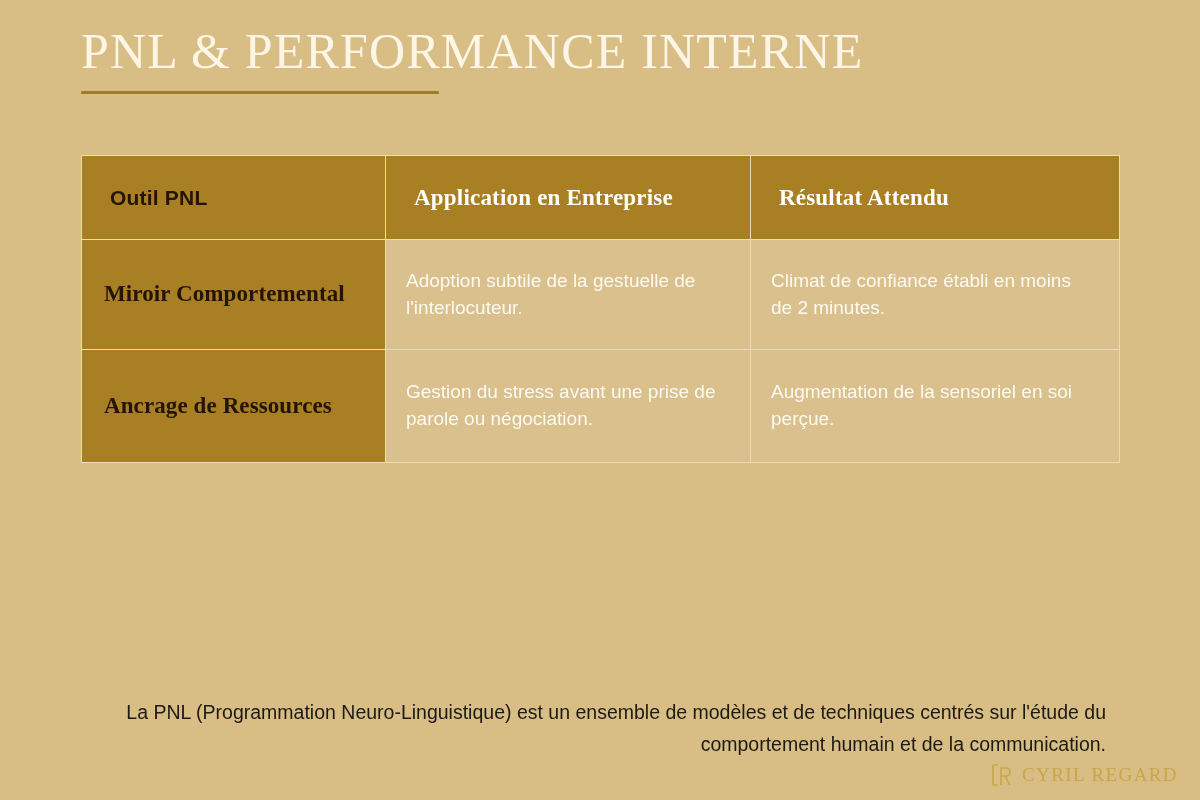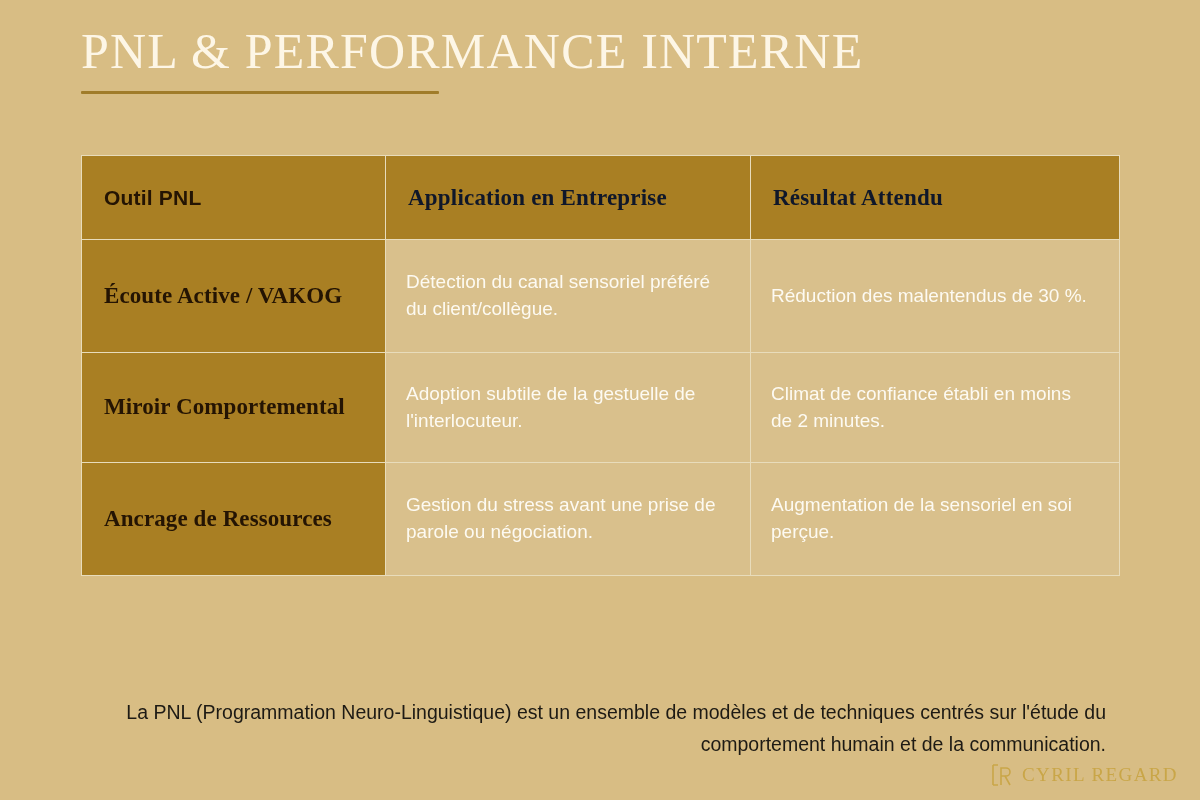--- a/index.html
+++ b/index.html
@@ -66,35 +66,35 @@
   .pnl-table td {
     vertical-align: middle;
     border: 1px solid #e8dcbb;
     padding: 0;
   }
 
   
   .pnl-table thead th {
     background: #a97f23;
     height: 83px;
-    padding: 0 22px;
+    padding: 0 28px;
     text-align: left;
   }
   .th-tool {
     font-family: "Liberation Sans", sans-serif;
     font-weight: bold;
     font-size: 21px;
     color: #241403;
     letter-spacing: 0.2px;
   }
   .th-serif {
     font-family: "Liberation Serif", serif;
     font-weight: bold;
     font-size: 23px;
-    color: #0f172a;
+    color: #ffffff;
     letter-spacing: 0.2px;
   }
 
   
   .pnl-table tbody tr { height: 113px; }
   .pnl-table tbody tr.r2 { height: 110px; }
 
   td.col-tool {
     background: #a97f23;
     padding: 0 22px;
@@ -180,29 +180,20 @@
           </th>
           <th>
             <span class="th-serif">Application en Entreprise</span>
           </th>
           <th>
             <span class="th-serif">Résultat Attendu</span>
           </th>
         </tr>
       </thead>
       <tbody>
-        <tr class="r1">
-          <td class="col-tool">Écoute Active / VAKOG</td>
-          <td class="col-body">
-            <span class="cell-text">Détection du canal sensoriel préféré du client/collègue.</span>
-          </td>
-          <td class="col-body">
-            <span class="cell-text">Réduction des malentendus de 30 %.</span>
-          </td>
-        </tr>
         <tr class="r2">
           <td class="col-tool">Miroir Comportemental</td>
           <td class="col-body">
             <span class="cell-text">Adoption subtile de la gestuelle de l'interlocuteur.</span>
           </td>
           <td class="col-body">
             <span class="cell-text">Climat de confiance établi en moins de 2 minutes.</span>
           </td>
         </tr>
         <tr class="r3">

